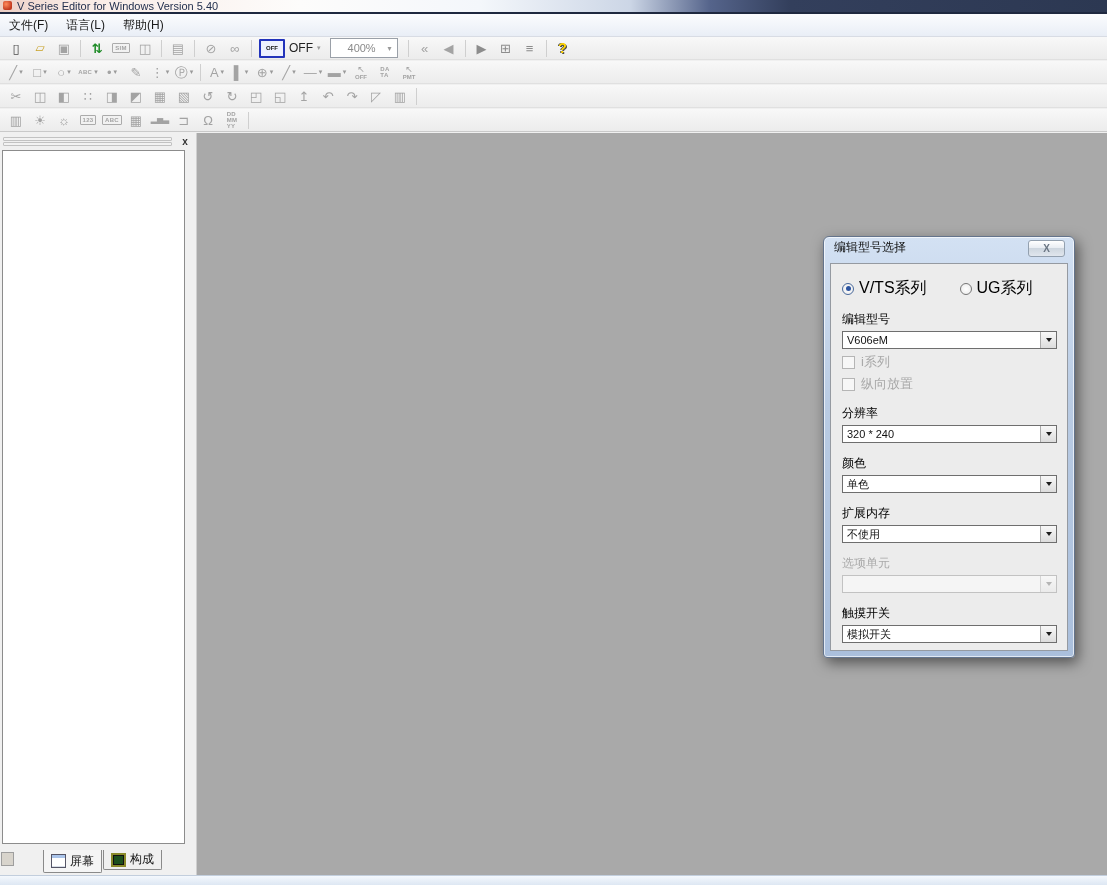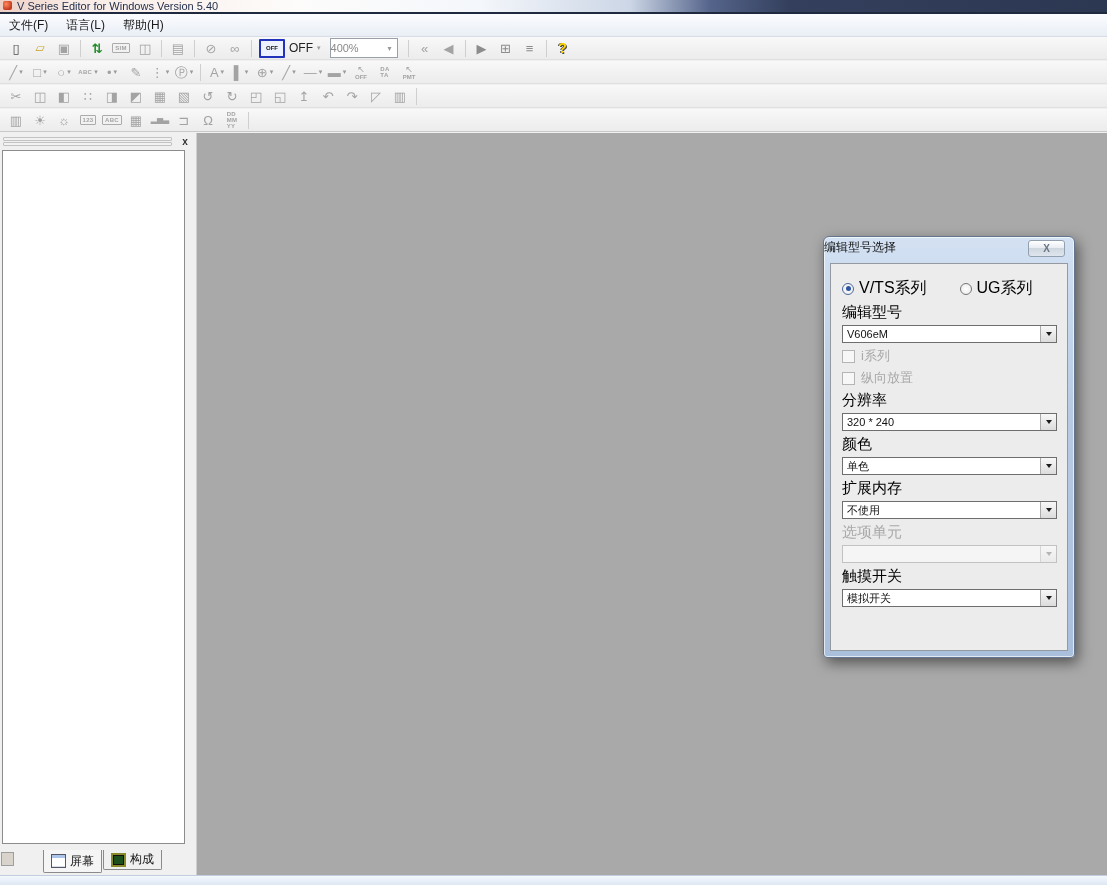--- a/index.html
+++ b/index.html
@@ -57,21 +57,21 @@
   .g:empty,.sub:empty,.dd:empty{display:none}
   
   .off-wrap{display:inline-flex;align-items:center;margin:0 3px;height:20px;}
   .off-box{width:22px;height:15px;border:2px solid #2233bb;background:#eef1ff;
     display:flex;align-items:center;justify-content:center;
     font-size:6px;font-weight:bold;color:#111;border-radius:1px;margin-right:4px;}
   .off-text{font-size:12px;color:#222;margin-right:2px}
   .combo-mini{
     display:inline-flex;align-items:center;width:66px;height:18px;margin:0 6px;
     border:1px solid #9aa0a8;background:#fff;font-size:11px;color:#8a8a8a;}
-  .combo-mini .val{flex:1;padding-left:0}
+  .combo-mini .val{flex:1;padding-left:17px}
   .combo-mini .caret{width:14px;text-align:center;font-size:8px;color:#9a9a9a}
   
   #sidepanel{position:absolute;left:0;top:133px;width:197px;bottom:10px;background:#f0f0f0;border-right:1px solid #cfcfcf;box-sizing:border-box;}
   .grip-wrap{position:absolute;left:3px;top:4px;right:24px;}
   .grip{height:2px;border:1px solid #c2c2c2;border-radius:1px;background:#f2f2f2;margin-bottom:1px}
   .panel-close{position:absolute;right:4px;top:1px;width:14px;height:14px;
     display:flex;align-items:center;justify-content:center;
     font-size:10px;font-weight:bold;color:#333;}
   .white-list{position:absolute;left:2px;top:17px;right:11px;bottom:31px;background:#ffffff;border:1px solid #8c8c8c;}
   .tabs{position:absolute;left:1px;bottom:0;height:25px;display:flex;align-items:flex-start;}
@@ -87,38 +87,38 @@
   #canvas{position:absolute;left:197px;top:133px;right:0;bottom:10px;background:#a9a9a9;}
   #statusbar{position:absolute;left:0;bottom:0;width:100%;height:9px;
     background:linear-gradient(#f4f8fd,#dde7f3);border-top:1px solid #c2cedd;}
   
   #dialog{
     position:absolute;left:823px;top:236px;width:252px;height:422px;box-sizing:border-box;
     background:linear-gradient(#d3e1f3,#b9cbe3 40%,#aabfdc);
     border:1px solid #64748c;border-radius:6px 6px 4px 4px;
     box-shadow:3px 5px 14px rgba(0,0,0,.5), inset 0 0 0 1px rgba(255,255,255,.65);
   }
-  .dlg-title{height:20px;display:flex;align-items:center;padding-left:0;font-size:12px;color:#0f0f0f;}
+  .dlg-title{height:20px;display:flex;align-items:center;padding-left:10px;font-size:12px;color:#0f0f0f;}
   .dlg-close{position:absolute;top:3px;right:9px;width:37px;height:17px;box-sizing:border-box;
     background:linear-gradient(#ffffff,#e9edf3 45%,#ced6df 50%,#e0e6ed);
     border:1px solid #93a0af;border-radius:3px;
     display:flex;align-items:center;justify-content:center;
     font-size:10px;font-weight:bold;color:#6b7683;}
   .dlg-body{
     position:absolute;left:6px;right:6px;top:26px;bottom:6px;
     background:#ececec;border:1px solid #959aa1;
     padding:0 10px 0 11px;box-sizing:border-box;overflow:hidden;
   }
   .radio-row{display:flex;align-items:center;margin-top:14px;font-size:16px;color:#000;}
   .radio{width:12px;height:12px;border-radius:50%;border:1px solid #767676;
     background:radial-gradient(#ffffff,#e9e9e9);margin-right:5px;box-sizing:border-box;flex:none;}
   .radio.checked{border-color:#4a6a9c;}
   .radio.checked::after{content:"";display:block;width:5px;height:5px;margin:2.5px;border-radius:50%;background:#2c54a0;}
   .radio2{margin-left:33px;}
-  .flabel{font-size:15px;margin-top:4px;color:#000;}
+  .flabel{font-size:12px;margin-top:12px;color:#000;}
   .flabel.disl{color:#a9a9a9;}
   .combo{height:18px;border:1px solid #6e6e6e;background:#fff;display:flex;align-items:center;margin-top:3px;font-size:11px;color:#111;box-sizing:border-box;}
   .cval{flex:1;padding-left:4px;white-space:pre;}
   .cbtn{width:16px;height:100%;background:linear-gradient(#f8f8f8,#dcdcdc);border-left:1px solid #aaa;display:flex;align-items:center;justify-content:center;box-sizing:border-box;}
   .tri{width:0;height:0;border-left:3.5px solid transparent;border-right:3.5px solid transparent;border-top:4px solid #1d1d1d;}
   .combo.disc{border-color:#c2c2c2;background:#f5f5f5;}
   .combo.disc .cbtn{background:linear-gradient(#f7f7f7,#eaeaea);border-left-color:#d5d5d5;}
   .combo.disc .tri{border-top-color:#b5b5b5;}
   .check-row{display:flex;align-items:center;margin-top:4px;font-size:13px;color:#a9a9a9;}
   .checkbox{width:11px;height:11px;border:1px solid #b5b5b5;background:#f7f7f7;margin-right:6px;flex:none;}

